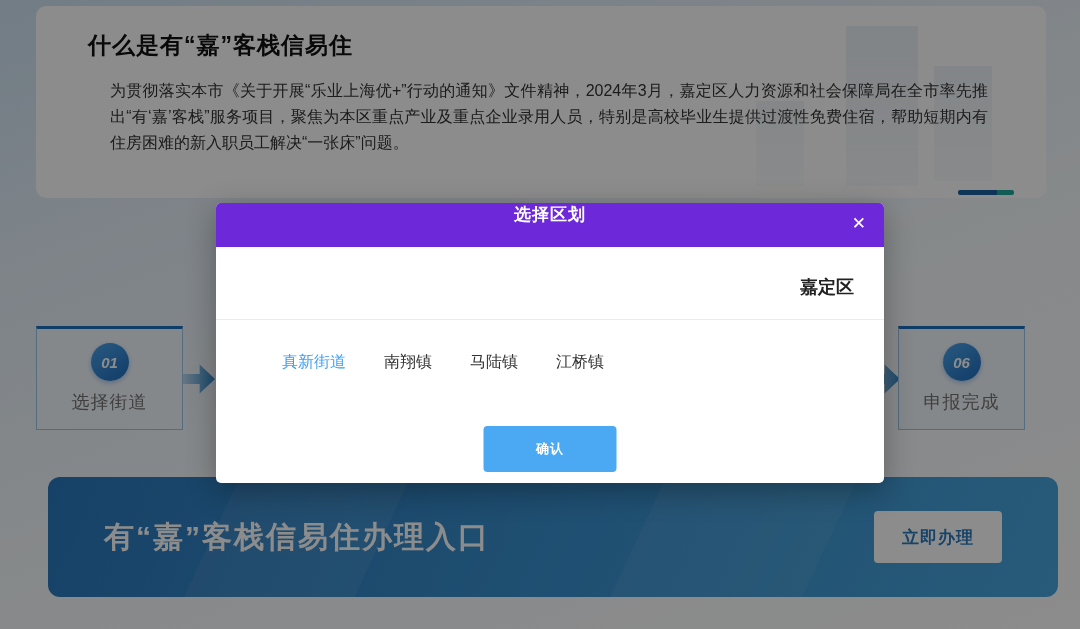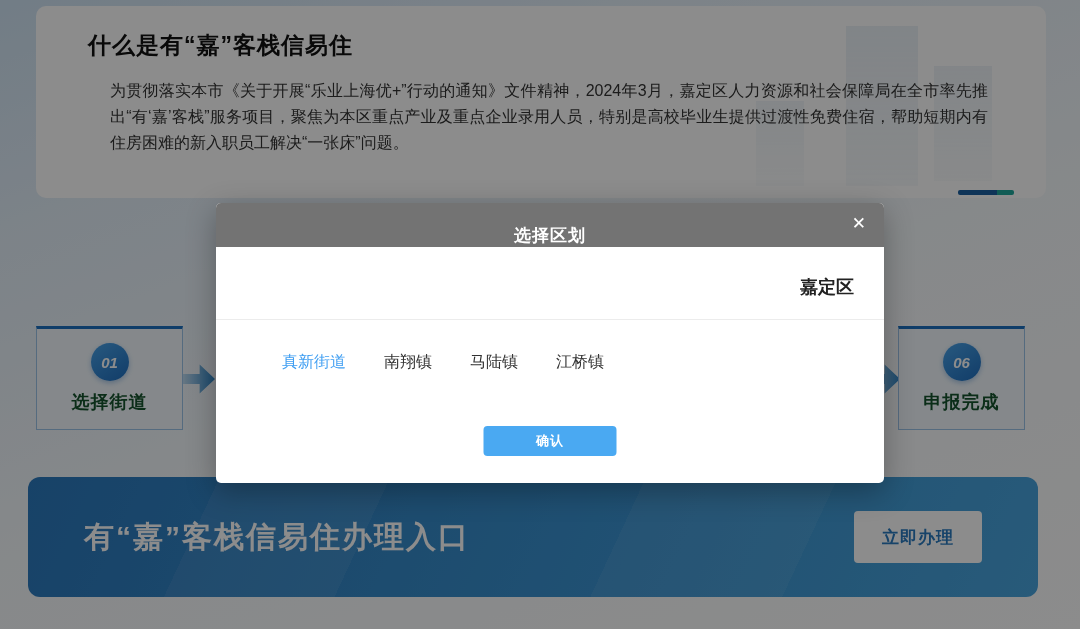--- a/index.html
+++ b/index.html
@@ -47,32 +47,32 @@
   }
   .step-first { left:36px; width:147px; }
   .step-last  { left:898px; width:127px;align-items:center; }
   .step-circle {
     margin-top:14px; width:38px; height:38px; border-radius:50%;
     background:linear-gradient(145deg,#4aa3e8,#1f6ebe);
     color:#ffffff; font-size:15px; font-weight:bold; font-style:italic;
     display:flex; align-items:center; justify-content:center;
     box-shadow:0 2px 5px rgba(31,110,190,.35);
   }
-  .step-label { margin-top:9px; font-size:18px; font-weight:bold; color:#14532d; letter-spacing:1px; }
+  .step-label { margin-top:9px; font-size:18px; font-weight:normal; color:#737373; letter-spacing:1px; }
   .step-arrow {
     position:absolute; top:361px; width:32px; height:36px;
     background:linear-gradient(to right,#bcd9ef,#2f86c8);
     clip-path:polygon(0 36%,52% 36%,52% 10%,100% 50%,52% 90%,52% 64%,0 64%);
   }
   .arrow-1 { left:183px; }
   .arrow-2 { left:868px; }
 
   
   .banner {
-    position:absolute; left:28px; top:477px; width:1010px; height:120px;
+    position:absolute; left:48px; top:477px; width:1010px; height:120px;
     border-radius:12px; overflow:hidden;
     background:linear-gradient(115deg,#2b79bd 0%,#3a92d0 55%,#49a5de 100%);
     display:flex; align-items:center; justify-content:space-between;
     padding:0 56px;
   }
   .banner::before {
     content:""; position:absolute; inset:0;
     background:
       linear-gradient(115deg,transparent 18%,rgba(255,255,255,.06) 18%,rgba(255,255,255,.06) 34%,transparent 34%),
       linear-gradient(115deg,transparent 58%,rgba(255,255,255,.05) 58%,rgba(255,255,255,.05) 76%,transparent 76%);
@@ -85,41 +85,41 @@
   }
 
   
   .overlay { position:absolute; inset:0; background:rgba(0,0,0,.45); z-index:10; }
   .modal {
     position:absolute; left:216px; top:203px; width:668px; height:280px;
     background:#ffffff; border-radius:5px; z-index:20;
     box-shadow:0 8px 30px rgba(0,0,0,.3); overflow:hidden;
   }
   .modal-header {
-    position:relative; height:44px; background:#737373;
-    display:flex; align-items:flex-end; justify-content:center;
+    position:relative; height:44px; background:#6d28d9;
+    display:flex; align-items:flex-start; justify-content:center;
   }
   .modal-title { color:#ffffff; font-size:17px; font-weight:bold; letter-spacing:1px; }
   .modal-close {
     position:absolute; right:14px; top:0; height:44px; line-height:42px;
     color:#ffffff; font-size:17px; cursor:pointer; padding:0 4px;
   }
   .modal-row {
     display:flex; align-items:center; justify-content:flex-end;
     padding:28px 30px 20px 30px;
   }
   .district-name { font-size:18px; font-weight:bold; color:#222222; }
   .selection-path { font-size:14px; color:#777777; }
   .modal-divider { height:1px; background:#ececec; margin:0 0 0 0; }
   .streets { display:flex; gap:38px; padding:32px 30px 0 30px; }
   .street { font-size:16px; color:#333333; cursor:pointer; }
   .street.selected { color:#3f9ef2;margin-left:36px; }
   .confirm-btn {
     position:absolute; left:50%; transform:translateX(-50%); top:223px;
-    width:133px; height:30px; border:none; border-radius:4px;
+    width:133px; height:46px; border:none; border-radius:4px;
     background:#4aa9f2; color:#ffffff; font-size:13px; font-weight:bold;
     font-family:inherit; cursor:pointer; letter-spacing:1px;
   }
 </style>
 </head>
 <body>
 
 <div class="intro-card">
   <div class="buildings"></div>
   <h1 class="intro-title">什么是有“嘉”客栈信易住</h1>

